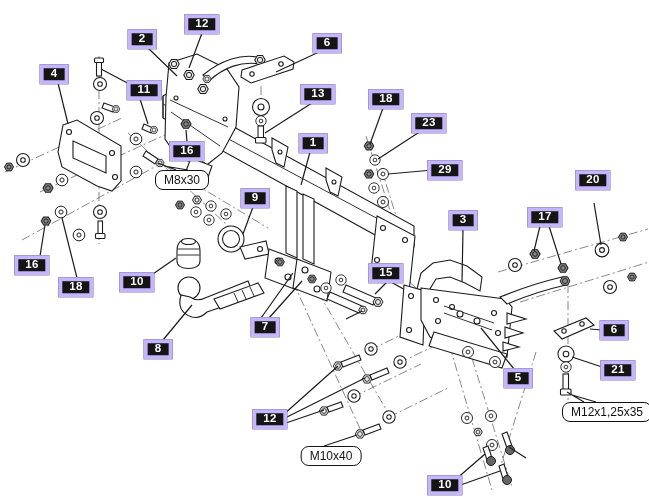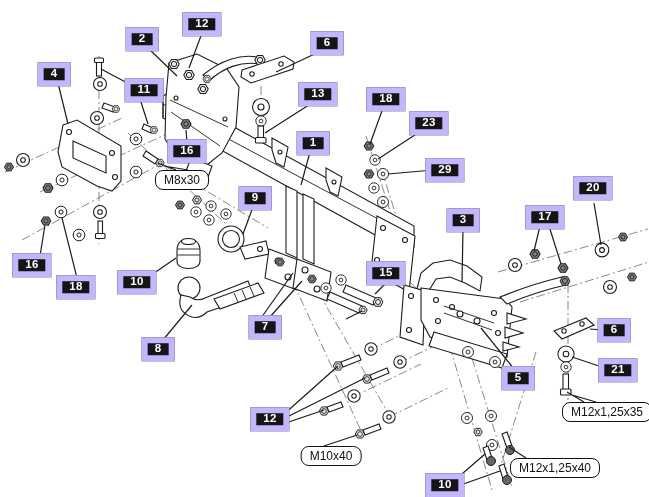--- a/index.html
+++ b/index.html
@@ -1,21 +1,21 @@
 <!DOCTYPE html>
 <html><head>
 <meta charset="utf-8">
 <style>
   html,body{margin:0;padding:0;background:#fff;}
   .stage{position:relative;width:649px;height:497px;background:#ffffff;overflow:hidden;
          font-family:"Liberation Sans",sans-serif;}
   .stage svg{position:absolute;left:0;top:0;}
   .plabel{position:absolute;transform:translate(-50%,-50%);background:#151515;color:#fff;
           font:bold 11.5px "Liberation Sans",sans-serif;line-height:1;padding:0 7px;
-          border:6px solid #c4b5fd;letter-spacing:.3px;}
+          border:4px solid #c4b5fd;letter-spacing:.3px;}
   .callout{position:absolute;transform:translate(-50%,-50%);background:#fff;color:#111;
            font:12px "Liberation Sans",sans-serif;line-height:1;padding:3px 8px;
            border:1.6px solid #111;border-radius:8px;white-space:nowrap;}
   
   .p  {fill:#ffffff;stroke:#1c1c1c;stroke-width:1.1;}
   .pn {fill:#e9e9e9;stroke:#1c1c1c;stroke-width:1.1;}
   .pnd{fill:#8a8a8a;stroke:#1c1c1c;stroke-width:1.1;}
   .pnc{fill:none;stroke:#1c1c1c;stroke-width:1;}
   .ld {stroke:#1c1c1c;stroke-width:1.2;fill:none;}
   .ldt{stroke:#1c1c1c;stroke-width:.9;fill:none;}
@@ -333,23 +333,22 @@
 <div class="plabel" style="left:202px;top:24px">12</div>
 <div class="plabel" style="left:270px;top:419px">12</div>
 <div class="plabel" style="left:318px;top:94px">13</div>
 <div class="plabel" style="left:445px;top:485px">10</div>
 <div class="plabel" style="left:386px;top:273px">15</div>
 <div class="plabel" style="left:187px;top:151px">16</div>
 <div class="plabel" style="left:32px;top:265px">16</div>
 <div class="plabel" style="left:545px;top:217px">17</div>
 <div class="plabel" style="left:386px;top:99px">18</div>
 <div class="plabel" style="left:76px;top:287px">18</div>
-<div class="plabel" style="left:593px;top:188px">20</div>
+<div class="plabel" style="left:593px;top:180px">20</div>
 <div class="plabel" style="left:618px;top:370px">21</div>
 <div class="plabel" style="left:445px;top:170px">29</div>
 <div class="plabel" style="left:429px;top:123px">23</div>
 
 <div class="callout" style="left:182px;top:180px">M8x30</div>
 <div class="callout" style="left:331px;top:456px">M10x40</div>
 <div class="callout" style="left:607px;top:412px">M12x1,25x35</div>
-<div class="callout" style="left:555px;top:468px">M12x1,25x40</div>
 
 </div>
 
 </body></html>

